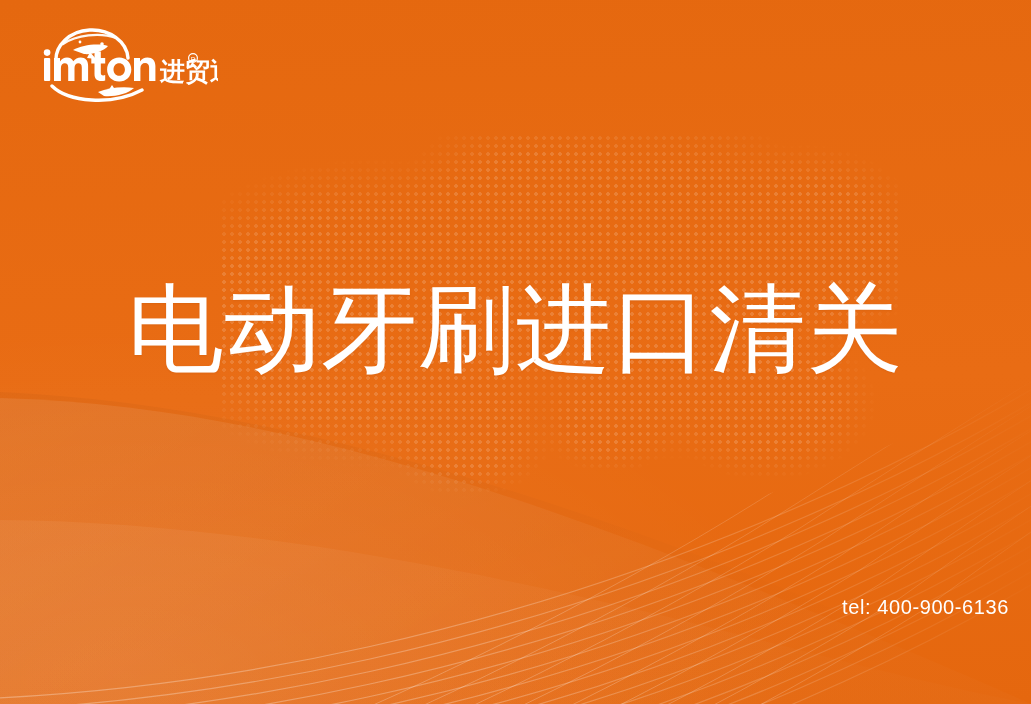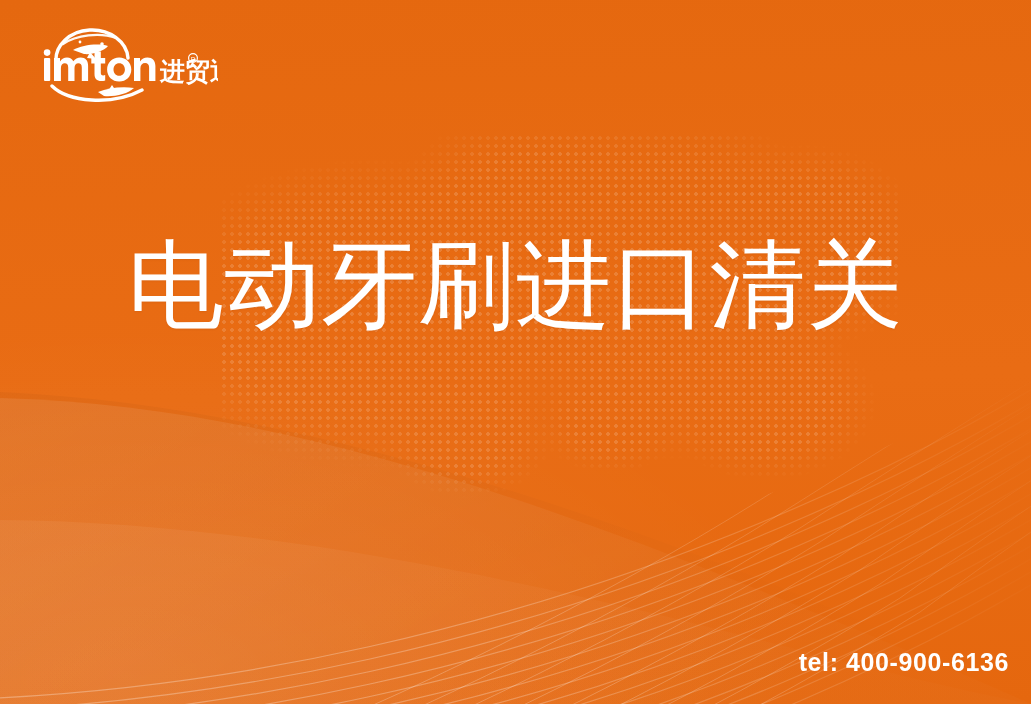--- a/index.html
+++ b/index.html
@@ -48,25 +48,25 @@
   #logo{position:absolute;left:38px;top:28px;width:180px;height:74px;}
   #logo svg{display:block;}
   
   #headline{
     position:absolute;left:0;top:226px;width:1031px;
     text-align:center;color:#ffffff;
     font-size:96px;line-height:118px;font-weight:300;
     letter-spacing:1px;
     text-shadow:0 1px 2px rgba(120,45,0,.10);
   }
-  #headline .ln{display:block;white-space:nowrap;}
+  #headline .ln{display:block;white-space:nowrap;margin-top:44px;}
   
   #tel{
-    position:absolute;right:22px;top:648px;
-    color:#ffffff;font-size:25px;letter-spacing:.6px;font-weight:700;
+    position:absolute;right:22px;top:596px;
+    color:#ffffff;font-size:20px;letter-spacing:.6px;font-weight:400;
     white-space:nowrap;
   }
 </style>
 </head>
 <body>
 
 <div id="banner">
 
   <div class="layer" id="bg-base"></div>
 

